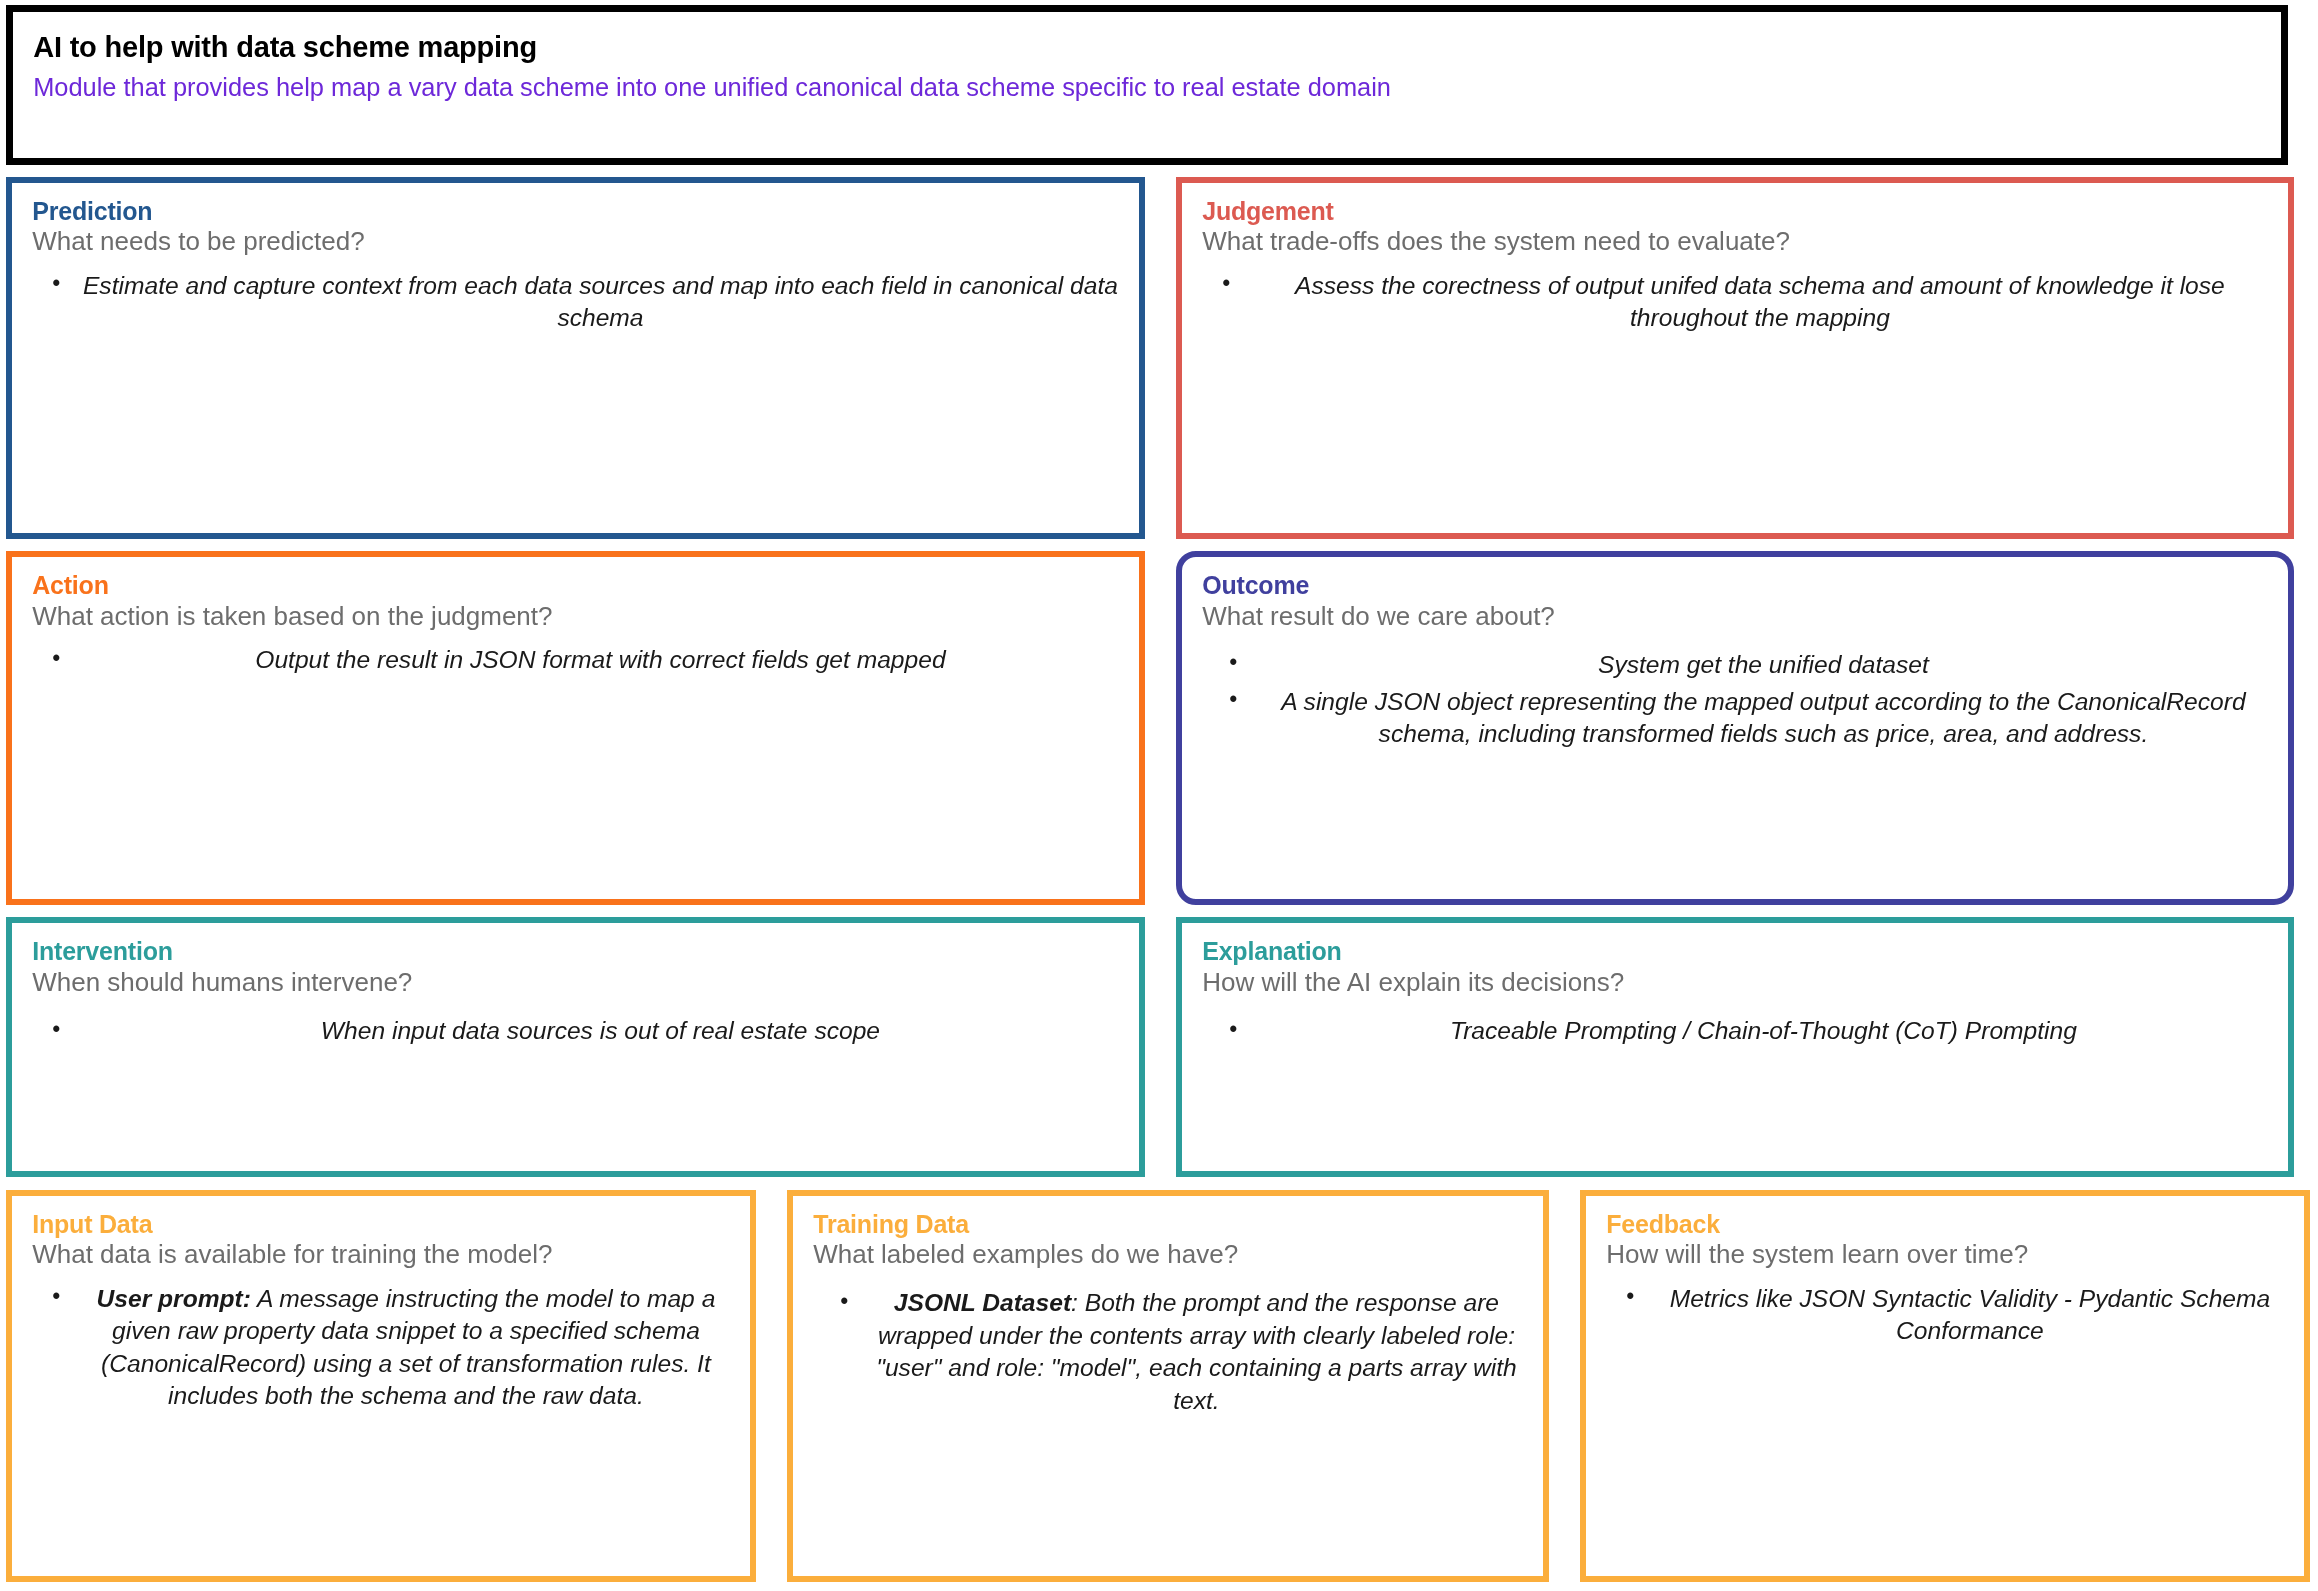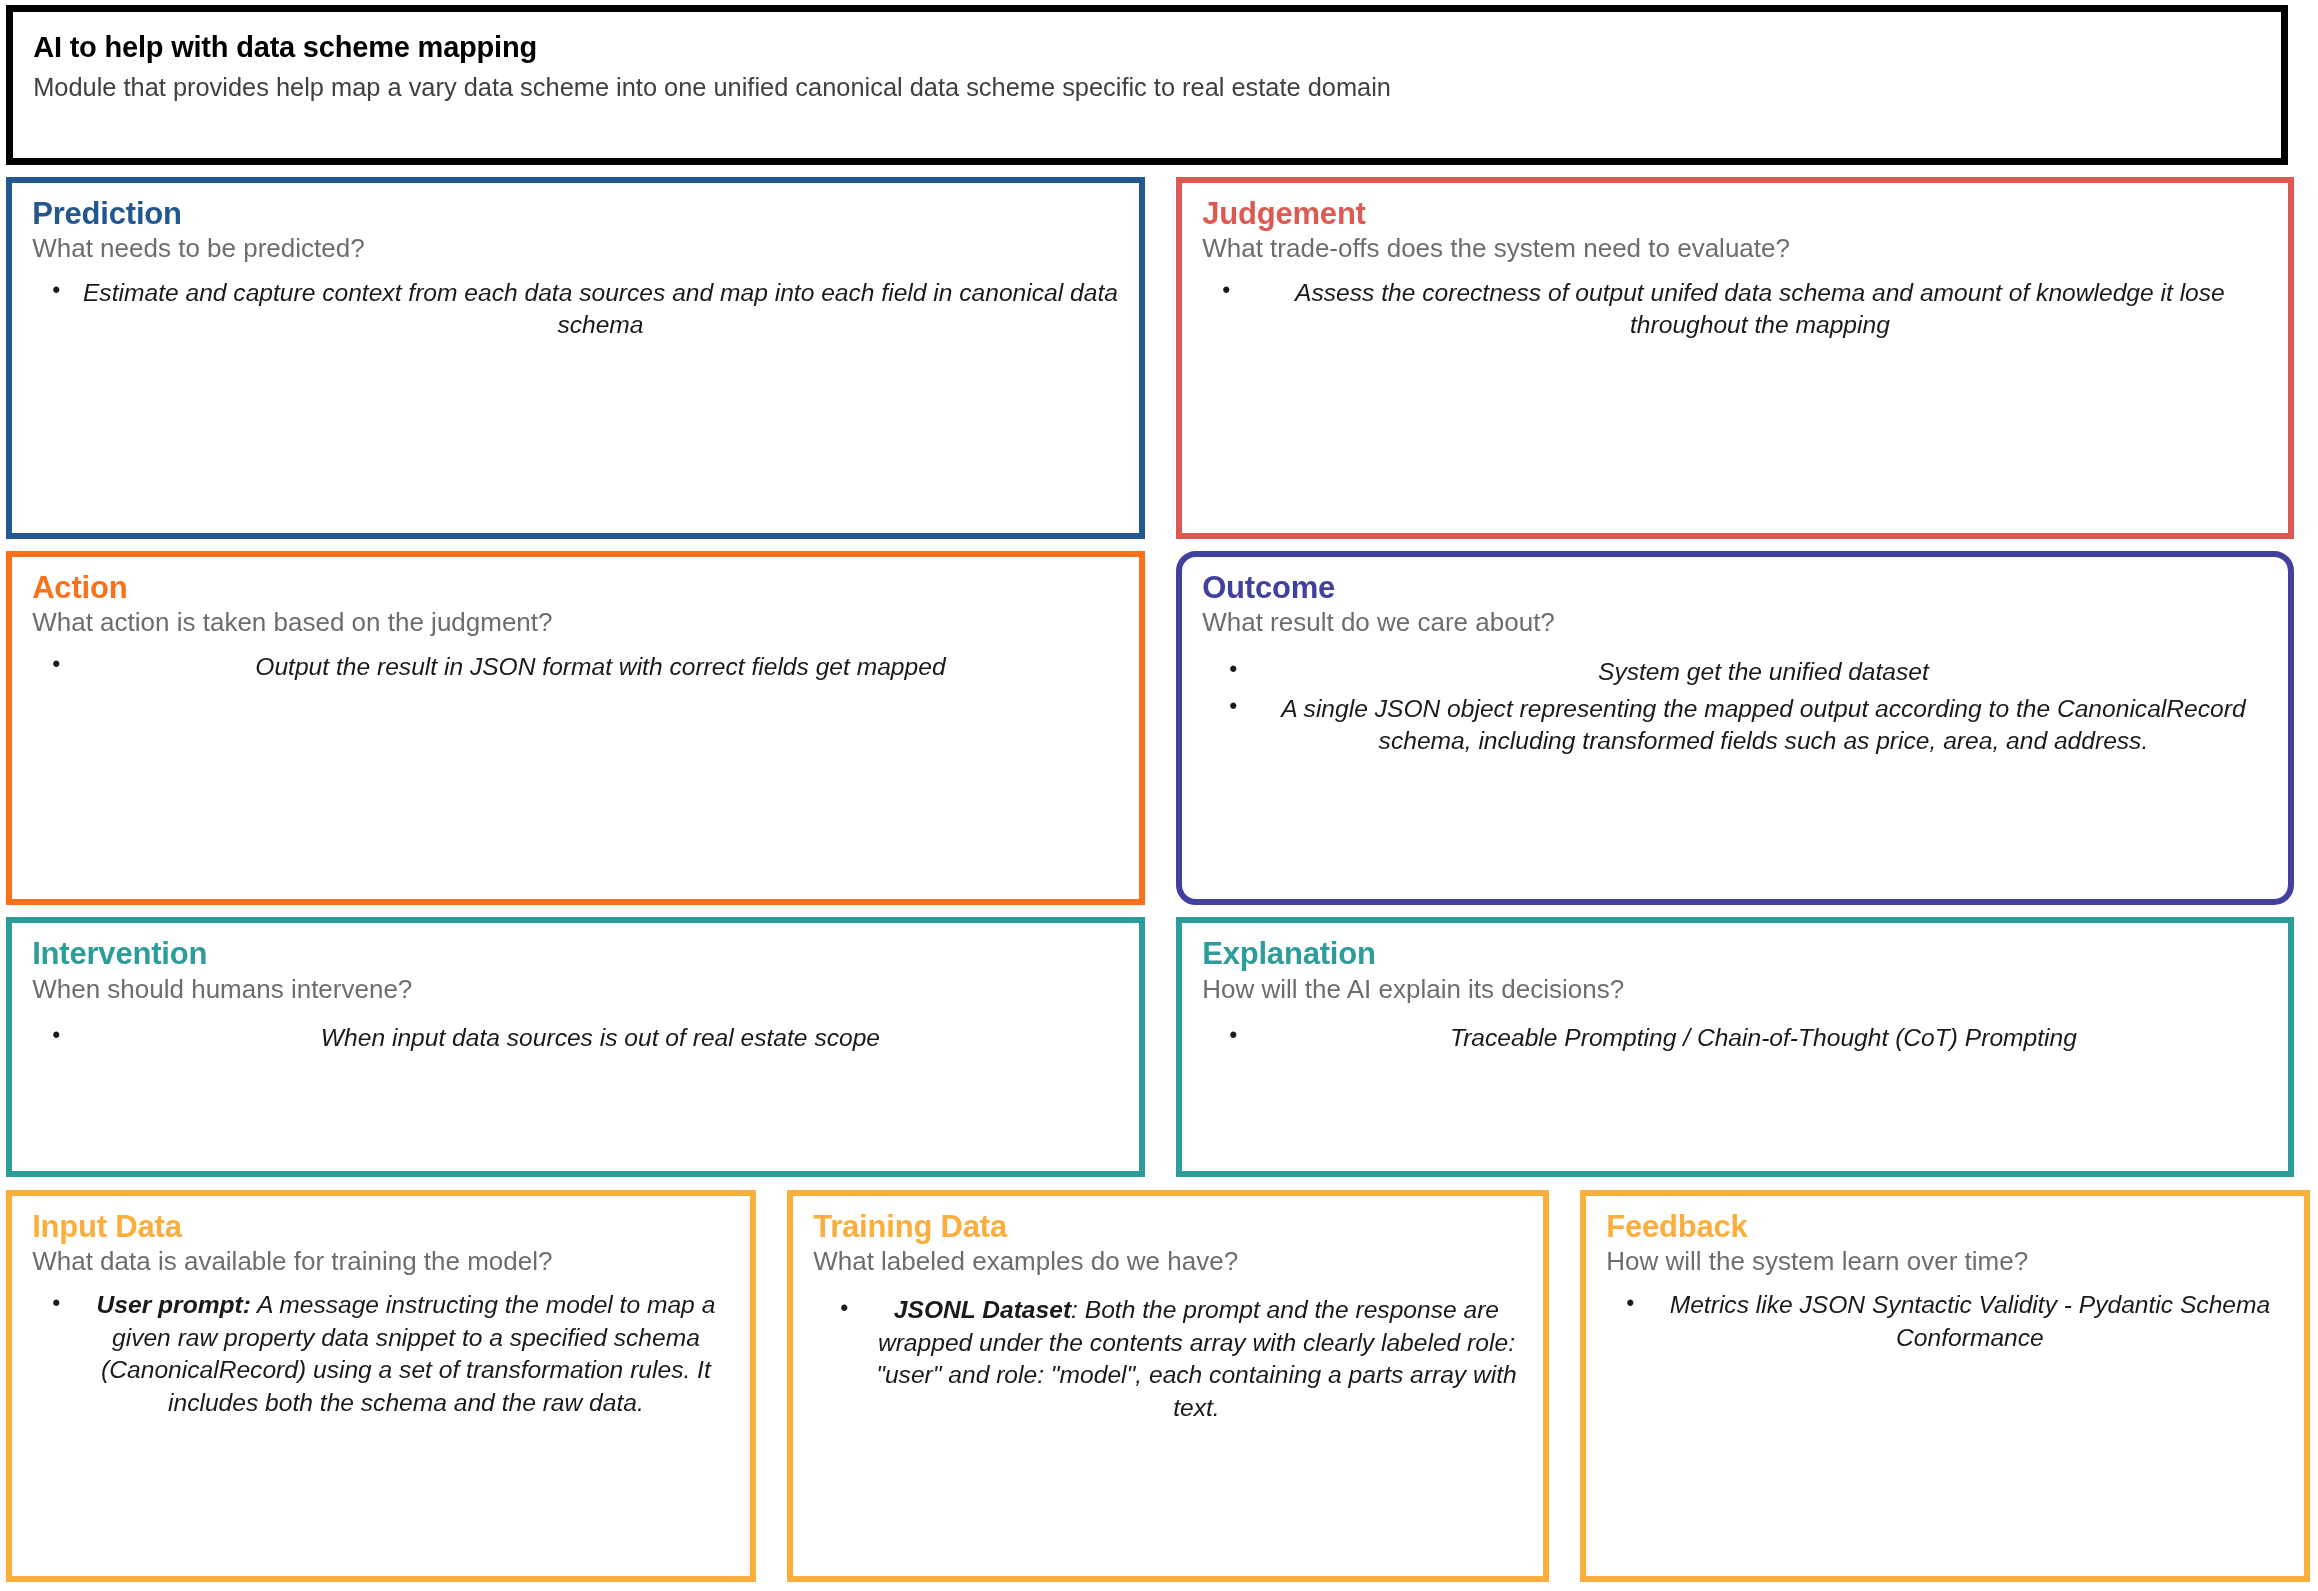--- a/index.html
+++ b/index.html
@@ -38,21 +38,21 @@
   .header-title {
     font-size: 29px;
     font-weight: bold;
     color: #000000;
     line-height: 1.25;
     letter-spacing: -0.2px;
   }
   .header-subtitle {
     font-size: 25.4px;
     font-weight: normal;
-    color: #404040;
+    color: #6d28d9;
     line-height: 1.3;
     margin-top: 6.2px;
   }
 
   
   .row {
     display: flex;
     gap: 31px;
     flex: 0 0 auto;
   }
@@ -64,21 +64,21 @@
   
   .card {
     background: #ffffff;
     box-sizing: border-box;
     padding: 14px 18.5px 14px 20px;
     border-style: solid;
     border-width: 6.2px;
     overflow: hidden;
   }
   .card-title {
-    font-size: 31px;
+    font-size: 25px;
     font-weight: bold;
     line-height: 1.12;
     letter-spacing: -0.2px;
     margin: 0 0 1.5px 0;
   }
   .card-question {
     font-size: 26px;
     color: #6d6d6d;
     line-height: 1.2;
     margin: 0 0 12.3px 0;

